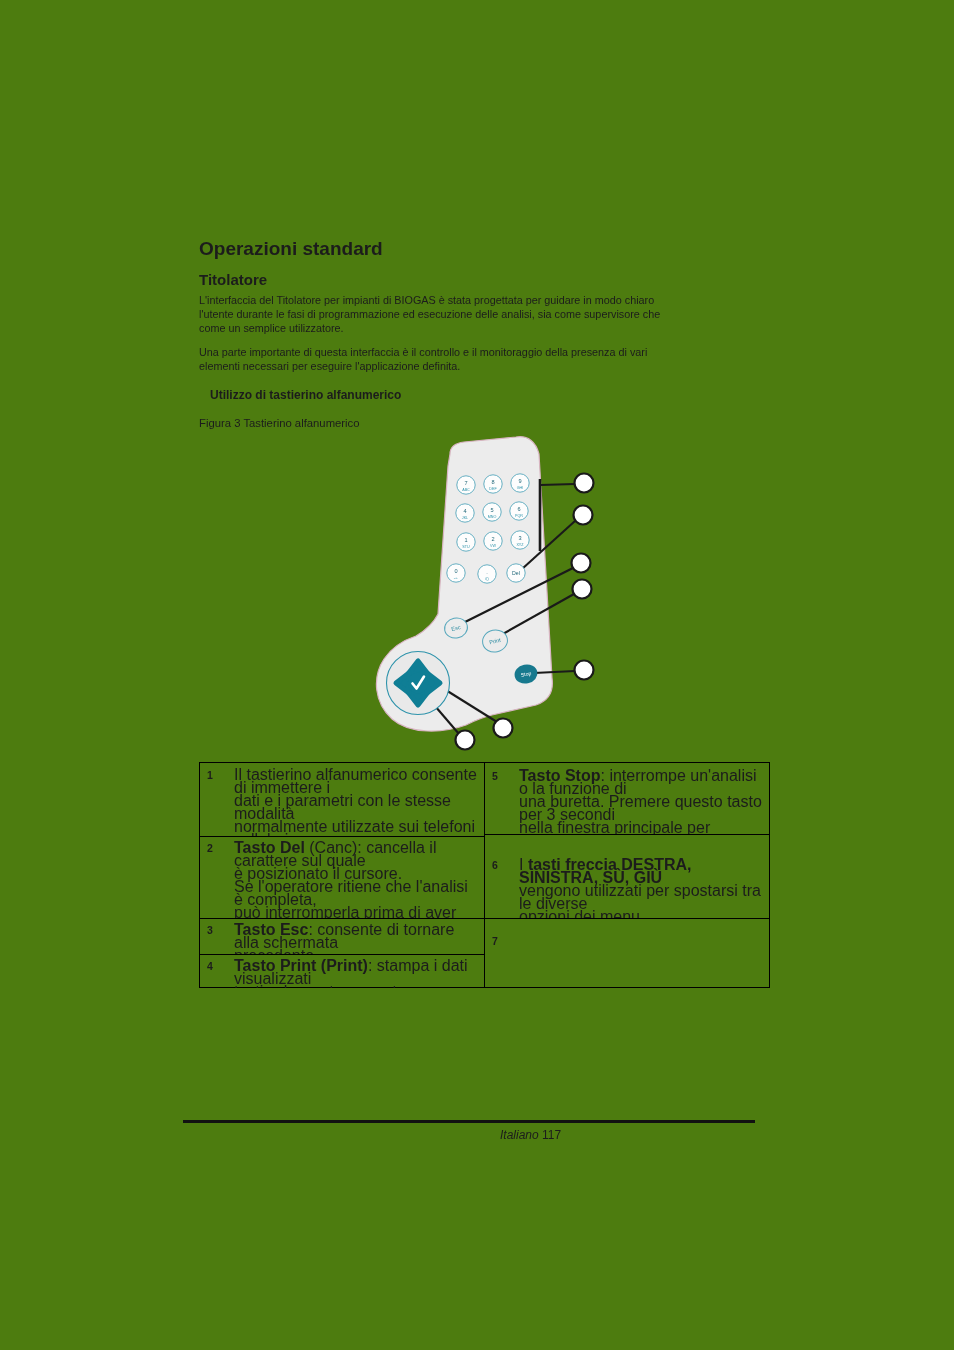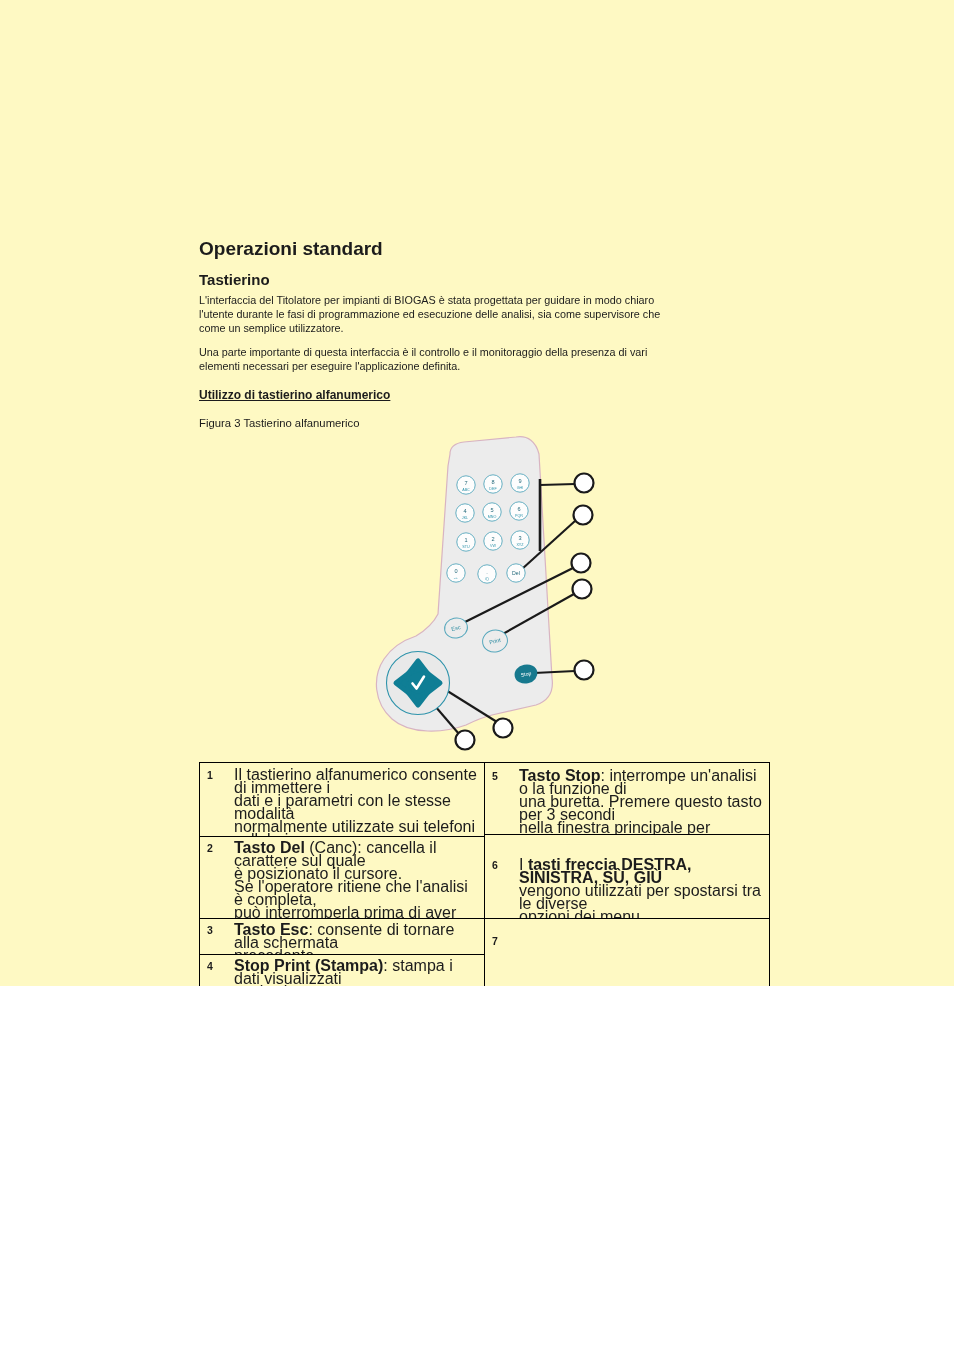--- a/index.html
+++ b/index.html
@@ -1,16 +1,16 @@
 <!DOCTYPE html>
 <html><head>
 <meta charset="utf-8">
 <style>
   html,body{margin:0;padding:0;background:#ffffff;}
-  .page{position:relative;width:954px;height:986px;background:#fef9c3;overflow:hidden;
+  .page{position:relative;width:954px;height:1350px;background:#4d7c0f;overflow:hidden;
         font-family:"Liberation Sans",sans-serif;color:#1c1c1c;}
   .abs{position:absolute;}
   .h1{font-size:19px;font-weight:bold;}
   .h2{font-size:15px;font-weight:bold;}
   .h3{font-size:12px;font-weight:bold;}
   .figcap{font-size:11.3px;font-weight:normal;}
   .para{font-size:10.8px;line-height:13.9px;white-space:pre-line;width:520px;}
   
   .dtable{display:flex;border:1px solid #000;box-sizing:border-box;}
   .tcol{box-sizing:border-box;}
@@ -32,30 +32,30 @@
   .footer-text .lang{font-style:italic;}
   svg text{font-family:"Liberation Sans",sans-serif;}
 </style>
 </head>
 <body>
 
 <div class="page">
 
   <div class="abs h1" style="left:199px;top:238px;">Operazioni standard</div>
 
-  <div class="abs h2" style="left:199px;top:271px;">Tastierino</div>
+  <div class="abs h2" style="left:199px;top:271px;">Titolatore</div>
 
   <div class="abs para" style="left:199px;top:346px;">Una parte importante di questa interfaccia è il controllo e il monitoraggio della presenza di vari
 elementi necessari per eseguire l'applicazione definita.</div>
 
   <div class="abs para" style="left:199px;top:294px;">L'interfaccia del Titolatore per impianti di BIOGAS è stata progettata per guidare in modo chiaro
 l'utente durante le fasi di programmazione ed esecuzione delle analisi, sia come supervisore che
 come un semplice utilizzatore.</div>
 
-  <div class="abs h3" style="left:199px;top:388px;text-decoration:underline;">Utilizzo di tastierino alfanumerico</div>
+  <div class="abs h3" style="left:210px;top:388px;">Utilizzo di tastierino alfanumerico</div>
 
   <div class="abs figcap" style="left:199px;top:417px;">Figura 3 Tastierino alfanumerico</div>
 
   <svg class="abs" style="left:368px;top:430px;" width="240" height="326" viewBox="0 0 240 326">
 
     <path d="M 82 24 C 82 16 88 13 96 12 L 148 7 C 160 5 168 12 171 24
              L 184 248 C 186 262 180 271 168 275 L 124 285
              C 112 288 106 291 98 295 C 76 303 42 305 24 289
              C 6 273 4 247 16 229 C 24 217 36 210 48 206
              C 58 200 66 192 70 184 L 80 36 Z" fill="#ececec" stroke="#d8b4c2" stroke-width="1.2"></path>
@@ -190,21 +190,21 @@
 tempo o il volume massimo di titolazione. Al
 termine dell'analisi vengono eseguiti i calcoli.</span></span>
         </div>
         <div class="trow">
           <span class="tnum">3</span>
           <span class="tcell"><b>Tasto Esc</b><span>: consente di tornare alla schermata
 precedente.</span></span>
         </div>
         <div class="trow">
           <span class="tnum">4</span>
-          <span class="tcell"><b>Stop Print (Stampa)</b><span>: stampa i dati visualizzati
+          <span class="tcell"><b>Tasto Print (Print)</b><span>: stampa i dati visualizzati
 tasti schermata corrente.</span></span>
         </div>
       </div>
     <div class="tcol tcol-right">
         <div class="trow">
           <span class="tnum">5</span>
           <span class="tcell"><b>Tasto Stop</b><span>: interrompe un'analisi o la funzione di
 una buretta. Premere questo tasto per 3 secondi
 nella finestra principale per accedere ai
 parametri di impostazione.</span></span>

